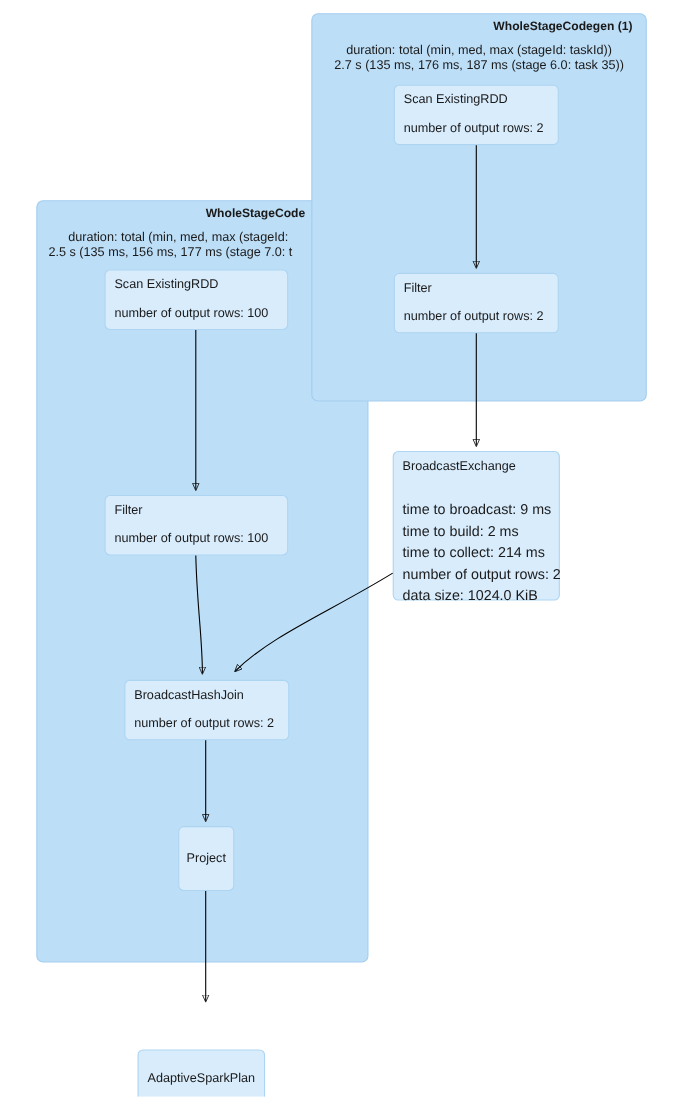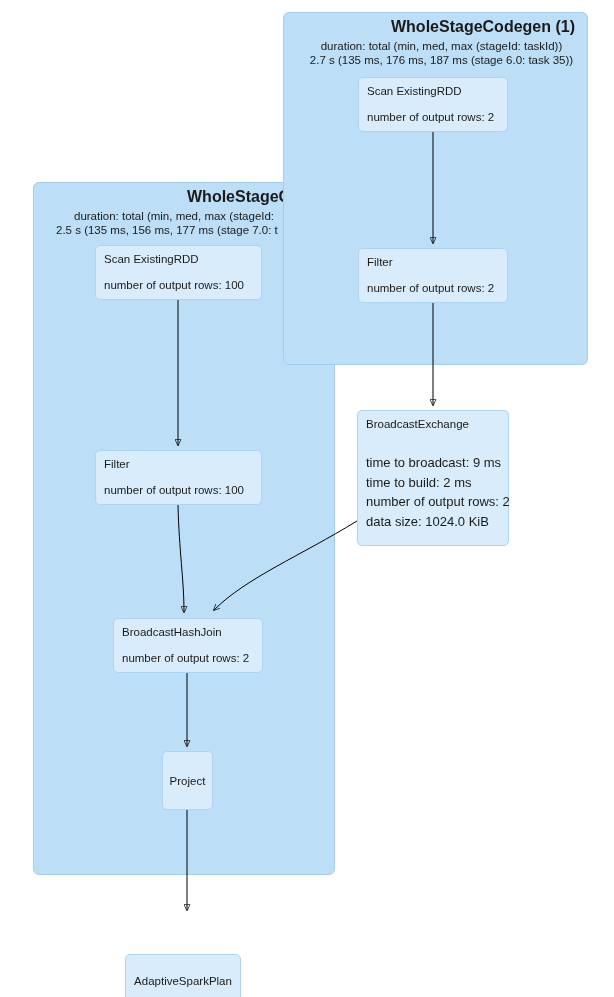--- a/index.html
+++ b/index.html
@@ -12,30 +12,29 @@
     overflow: hidden;
   }
   .cluster {
     position: absolute;
     background: var(--cluster-fill, #bddef7);
     border: 1px solid var(--cluster-border, #a3cdef);
     border-radius: 6px;
   }
   .cluster-label {
     position: absolute;
-    font-size: 16px;
+    font-size: 11px;
     font-weight: bold;
     white-space: nowrap;
   }
   .cluster-duration {
     position: absolute;
     font-size: 11.5px;
     line-height: 14px;
     white-space: nowrap;
-    padding-left: 12px;
   }
   .cluster-duration.centered { left: 0; right: 0; text-align: center; }
   .node {
     position: absolute;
     background: var(--node-fill, #d8ecfc);
     border: 1px solid var(--node-border, #add5f2);
     border-radius: 5px;
     z-index: 3;
   }
   .node-title {
@@ -96,20 +95,21 @@
   <div class="node" style="left:358px; top:248px; width:150px; height:55px">
     <div class="node-title">Filter</div>
     <div class="node-metric">number of output rows: 2</div>
   </div>
 
   <div class="node" style="left:357px; top:410px; width:152px; height:136px">
     <div class="node-title">BroadcastExchange</div>
     <div class="metrics-list">
       <div>time to broadcast: 9 ms</div>
       <div>time to build: 2 ms</div>
+      <div>time to collect: 214 ms</div>
       <div>number of output rows: 2</div>
       <div>data size: 1024.0 KiB</div>
     </div>
   </div>
 
   <div class="node" style="left:95px; top:245px; width:167px; height:55px">
     <div class="node-title">Scan ExistingRDD</div>
     <div class="node-metric">number of output rows: 100</div>
   </div>
 

